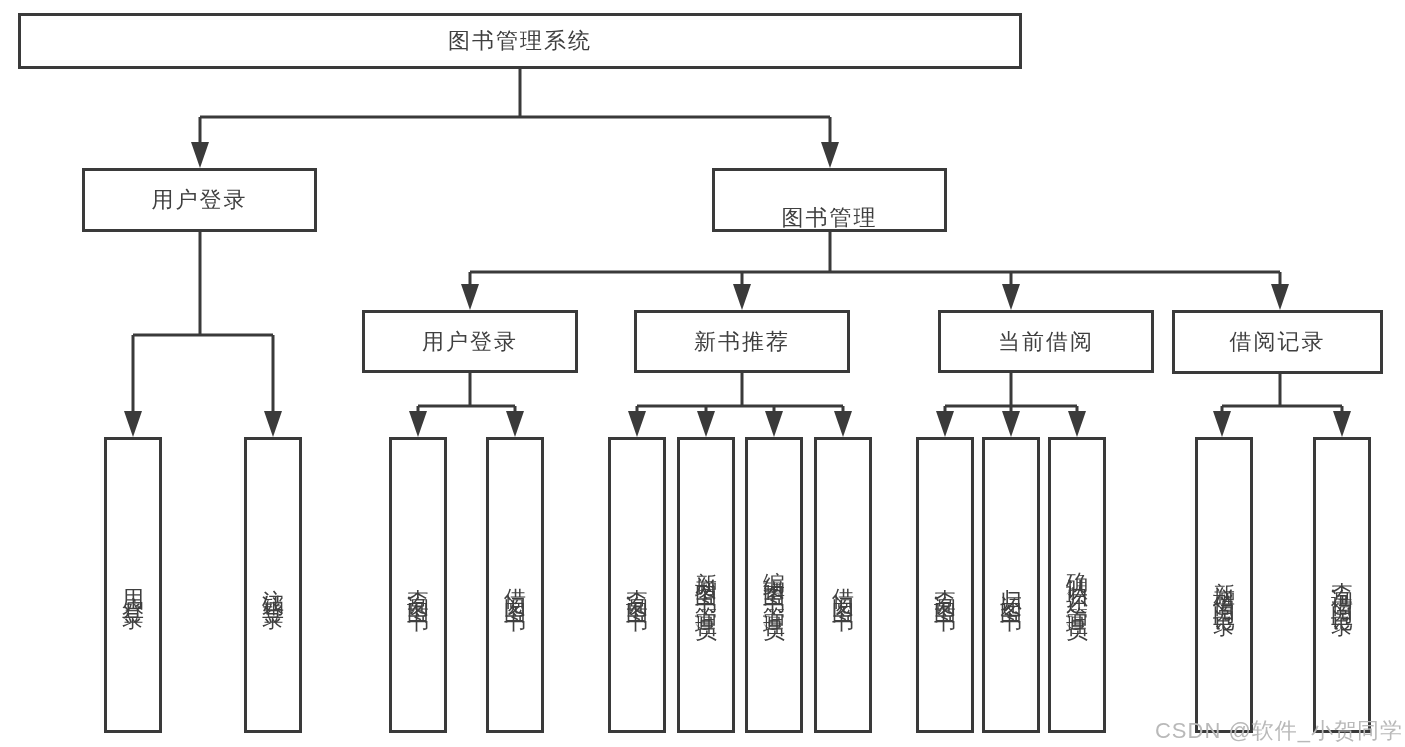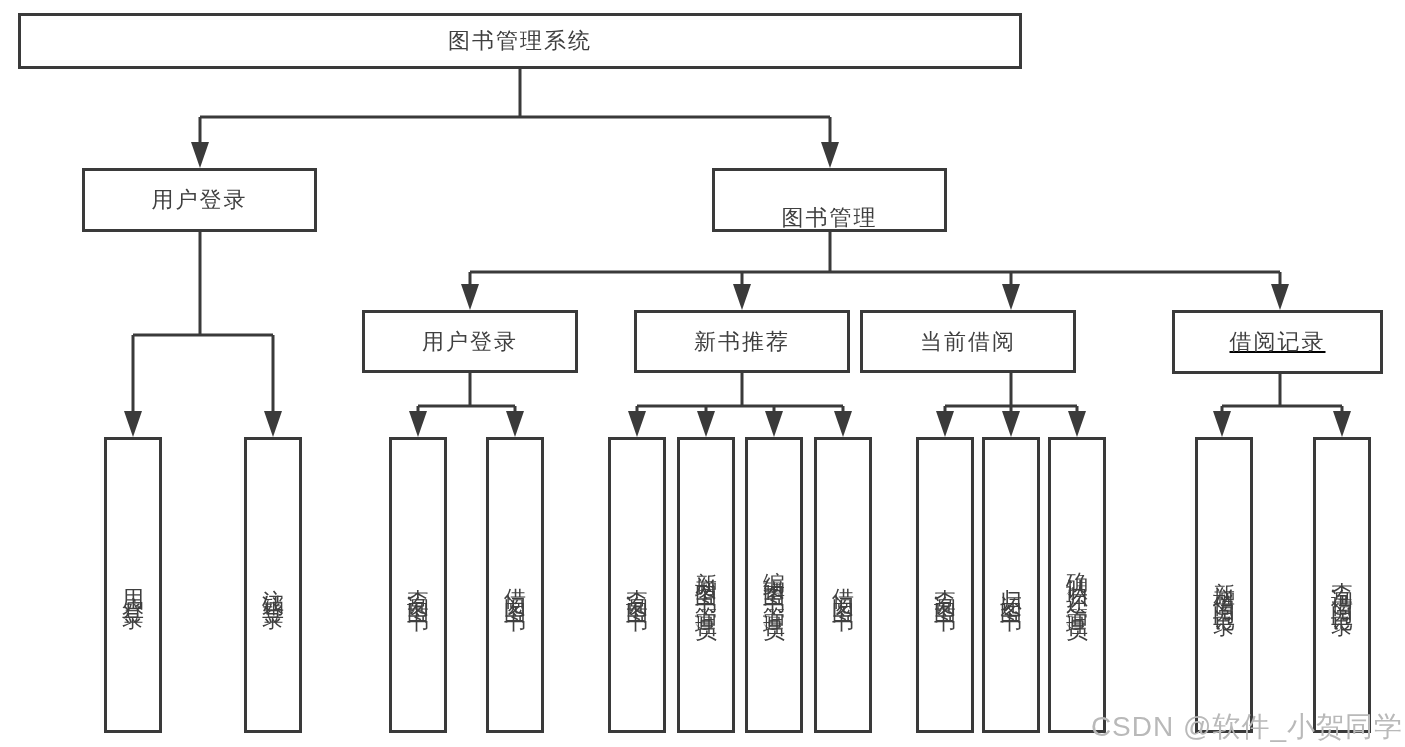--- a/index.html
+++ b/index.html
@@ -46,42 +46,42 @@
     text-orientation: mixed;
     letter-spacing: 7px;
     white-space: normal;
   }
   
   .n-root  { left: 18px;   top: 13px;  width: 1004px; height: 56px; }
   .n-l2-0  { left: 82px;   top: 168px; width: 235px;  height: 64px; }
   .n-l2-1  { left: 712px;  top: 168px; width: 235px;  height: 64px; align-items: flex-end; }
   .n-l3-0  { left: 362px;  top: 310px; width: 216px;  height: 63px; }
   .n-l3-1  { left: 634px;  top: 310px; width: 216px;  height: 63px; }
-  .n-l3-2  { left: 860px;  top: 310px; width: 216px;  height: 63px; }
-  .n-l3-3  { left: 1172px; top: 310px; width: 211px;  height: 64px; text-decoration: underline; }
+  .n-l3-2  { left: 938px;  top: 310px; width: 216px;  height: 63px; }
+  .n-l3-3  { left: 1172px; top: 310px; width: 211px;  height: 64px; }
   
   .node.vert { top: 437px; width: 58px; height: 296px; }
   .n-lf-0  { left: 104px; }
   .n-lf-1  { left: 244px; }
   .n-lf-2  { left: 389px; }
   .n-lf-3  { left: 486px; }
   .n-lf-4  { left: 608px; }
   .n-lf-5  { left: 677px; }
   .n-lf-6  { left: 745px; }
   .n-lf-7  { left: 814px; }
   .n-lf-8  { left: 916px; }
   .n-lf-9  { left: 982px; }
   .n-lf-10 { left: 1048px; }
   .n-lf-11 { left: 1195px; }
   .n-lf-12 { left: 1313px; }
   .watermark {
     position: absolute;
     right: 2px;
     bottom: 1px;
-    font-size: 28px;
+    font-size: 22px;
     color: var(--watermark);
     letter-spacing: 1px;
     white-space: nowrap;
   }
 </style>
 </head>
 <body>
 
 <div class="stage">
 

